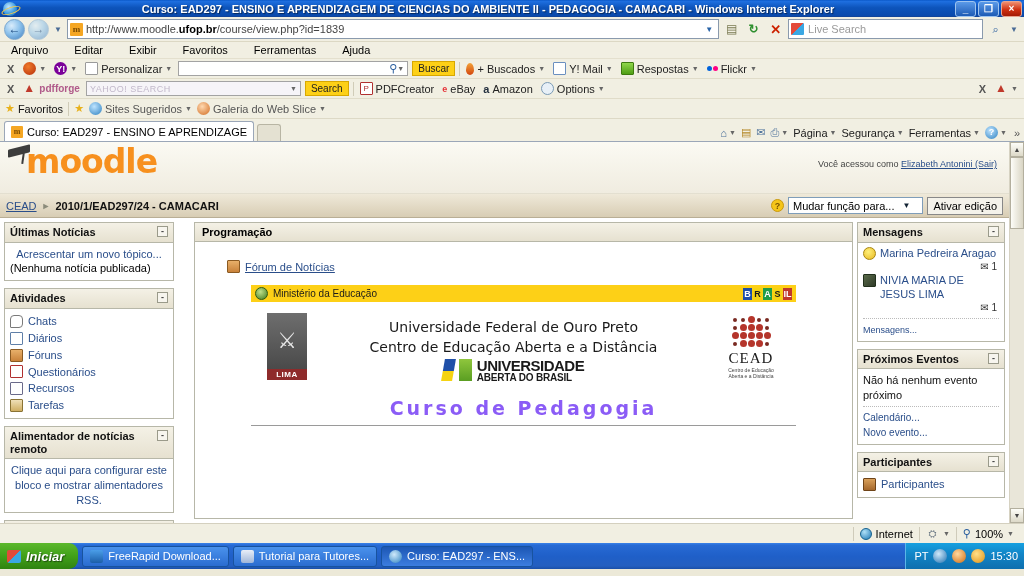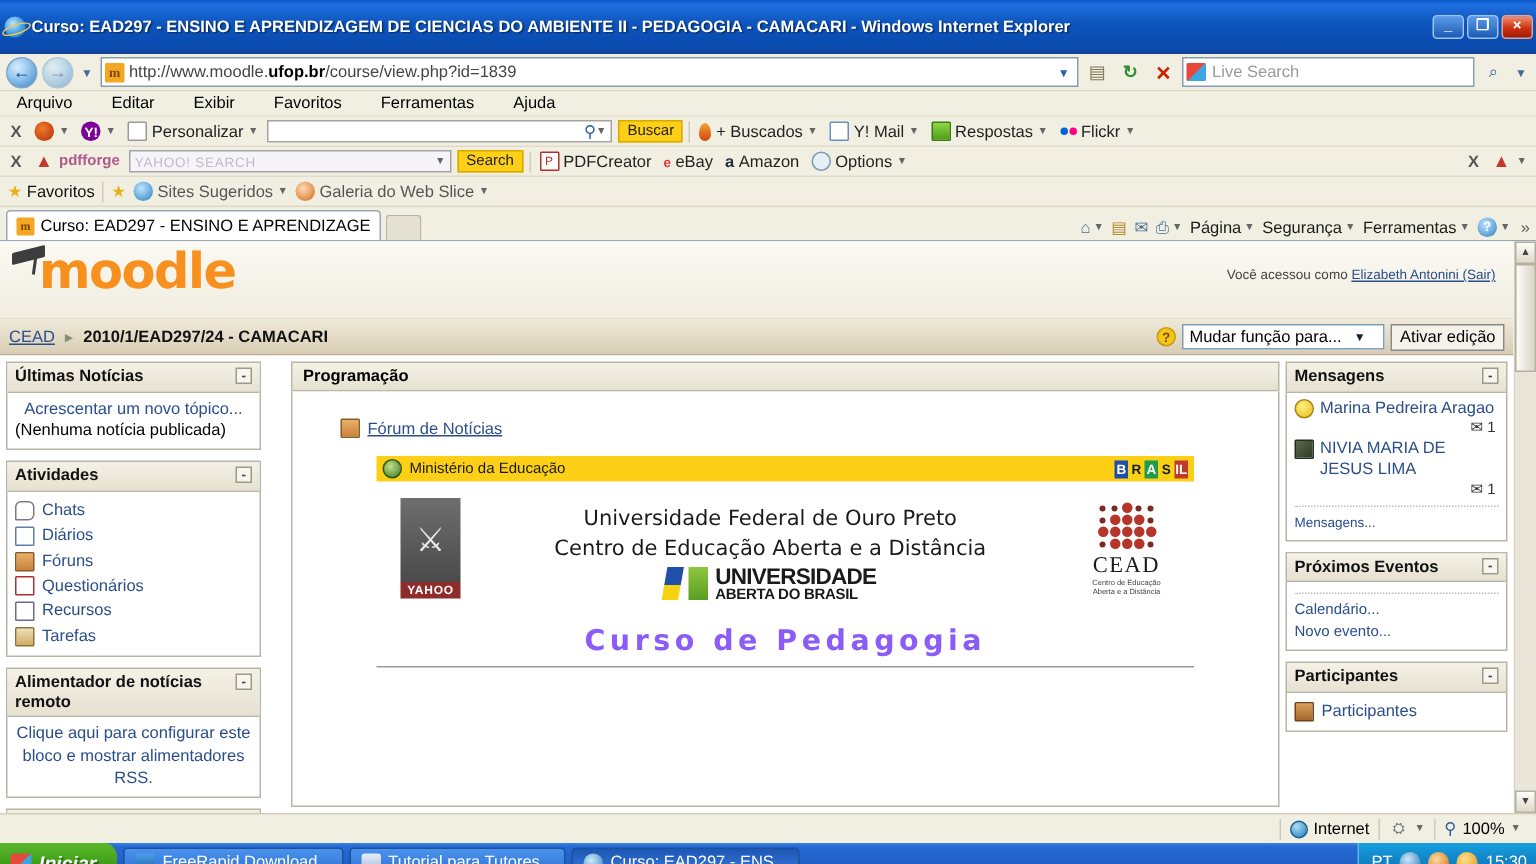--- a/index.html
+++ b/index.html
@@ -6,24 +6,25 @@
   html, body { margin:0; padding:0; }
   body {
     width:1024px; height:576px; overflow:hidden;
     font-family:"Liberation Sans", sans-serif;
     font-size:11px;
     background:#ece9d8;
   }
 
   
   #titlebar {
-    height:36px;
+    height:17px;
     background:linear-gradient(to bottom,#0a58c8 0%,#1e6fe0 8%,#0d54bb 45%,#0a4aad 92%,#16428f 100%);
     display:flex; align-items:center; padding:0 2px 0 3px; color:#fff;
     position:relative;
+    text-align:center;
   }
   #titlebar .ie-logo {
     width:14px; height:14px; margin-right:4px; flex:none;
     border-radius:50%;
     background:radial-gradient(circle at 40% 35%, #bfe4ff 0%, #3f9de0 55%, #1c63a8 100%);
     position:relative;
   }
   #titlebar .ie-logo::after {
     content:""; position:absolute; left:-2px; top:5px; width:18px; height:5px;
     border:1.5px solid #f2c94c; border-radius:50%;
@@ -593,21 +594,21 @@
                 <i style="background:#f5d312;color:#1a1a1a;">R</i>
                 <i style="background:#1f9c4a;">A</i>
                 <i style="background:#f5d312;color:#1a1a1a;">S</i>
                 <i style="background:#c0392b;">IL</i>
               </div>
             </div>
 
             <div id="bannerbody">
               <div id="ufop">
                 <div class="crest">⚔</div>
-                <div class="name">YAHOO</div>
+                <div class="name">LIMA</div>
               </div>
               <div id="bcenter">
                 <div id="uni-lines">
                   <div>Universidade Federal de Ouro Preto</div>
                   <div>Centro de Educação Aberta e a Distância</div>
                 </div>
                 <div id="uabrow">
                   <span class="f1"></span>
                   <span class="f2"></span>
                   <span class="txt">
@@ -681,20 +682,21 @@
             <a href="#" style="font-size:9px;">Mensagens...</a>
           </div>
         </div>
 
         <div class="block">
           <div class="block-head">
             <span class="t">Próximos Eventos</span>
             <span class="minus">-</span>
           </div>
           <div class="block-body">
+            <div style="color:#111;">Não há nenhum evento próximo</div>
             <div class="hr-dot"></div>
             <div><a href="#" style="font-size:10px;">Calendário...</a></div>
             <div><a href="#" style="font-size:10px;">Novo evento...</a></div>
           </div>
         </div>
 
         <div class="block">
           <div class="block-head">
             <span class="t">Participantes</span>
             <span class="minus">-</span>

